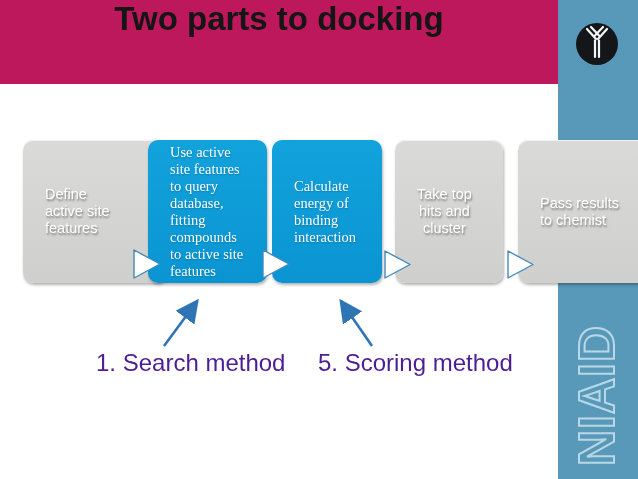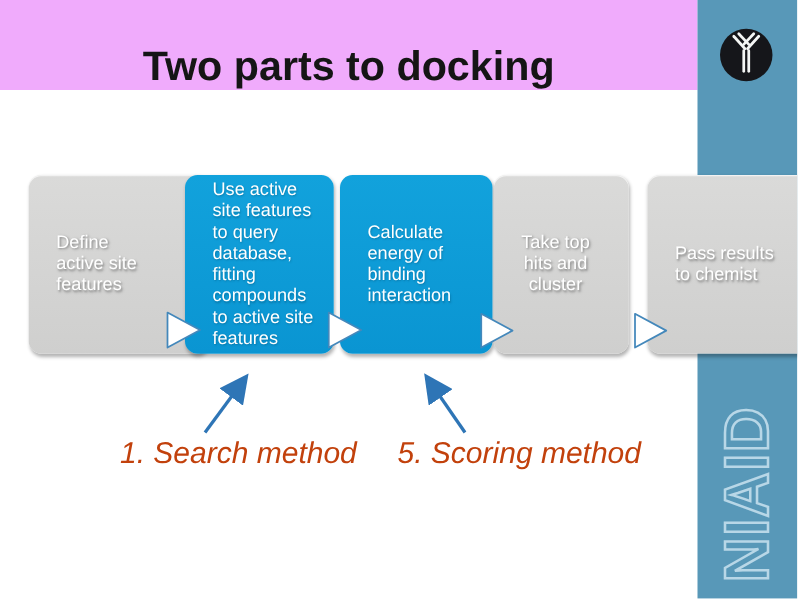--- a/index.html
+++ b/index.html
@@ -3,22 +3,22 @@
 <meta charset="utf-8">
 <style>
   html,body { margin:0; padding:0; background:#ffffff; }
   .canvas {
     position:relative; width:638px; height:479px; overflow:hidden;
     background:#ffffff; font-family:"Liberation Sans", sans-serif;
   }
 
   
   .header-band {
-    position:absolute; left:0; top:0; width:558px; height:72px;
-    background:#f0abfc; display:flex; align-items:flex-end; justify-content:center;
+    position:absolute; left:0; top:0; width:558px; height:84px;
+    background:#be185d; display:flex; align-items:flex-start; justify-content:center;
   }
   .slide-title {
     color:#151515; font-size:33px; font-weight:bold; white-space:nowrap;
   }
 
   
   .sidebar {
     position:absolute; left:558px; top:0; width:80px; height:479px;
     background:#5898b8; z-index:1;
   }
@@ -34,35 +34,36 @@
   }
   .step-text { white-space:pre-line; }
   .step.gray {
     background:linear-gradient(180deg,#dadad9 0%,#cfcfce 100%);
     box-shadow:1px 2px 3px rgba(0,0,0,0.30), inset 0 1px 0 rgba(255,255,255,0.65);
   }
   .step.gray .step-text { text-shadow:1px 1.5px 2px rgba(70,70,70,0.6); }
   .step.blue {
     background:linear-gradient(180deg,#12a2dc 0%,#0a95d2 100%);
     box-shadow:1px 2px 3px rgba(0,0,0,0.30);
+    font-family:Liberation Serif, serif;
   }
   .step.blue .step-text { text-shadow:0.5px 1px 1.5px rgba(0,60,90,0.35); }
 
   .s1 { left:23px;  width:144px; }
   .s2 { left:148px; width:119px; }
-  .s3 { left:272px; width:122px; }
+  .s3 { left:272px; width:110px; }
   .s4 { left:395px; width:108px;text-align:center; }
   .s5 { left:518px; width:135px; }
 
   
   .overlay { position:absolute; left:0; top:0; width:638px; height:479px; z-index:3; pointer-events:none; }
 
   
   .annot-label {
-    position:absolute; top:349px; color:#c2410c; font-size:24px; white-space:nowrap; z-index:3;font-style:italic;
+    position:absolute; top:349px; color:#4c1d95; font-size:24px; white-space:nowrap; z-index:3;
   }
   .l1 { left:96px; }
   .l2 { left:318px; }
 </style>
 </head>
 <body>
 
 <div class="canvas">
 
   <div class="sidebar">

